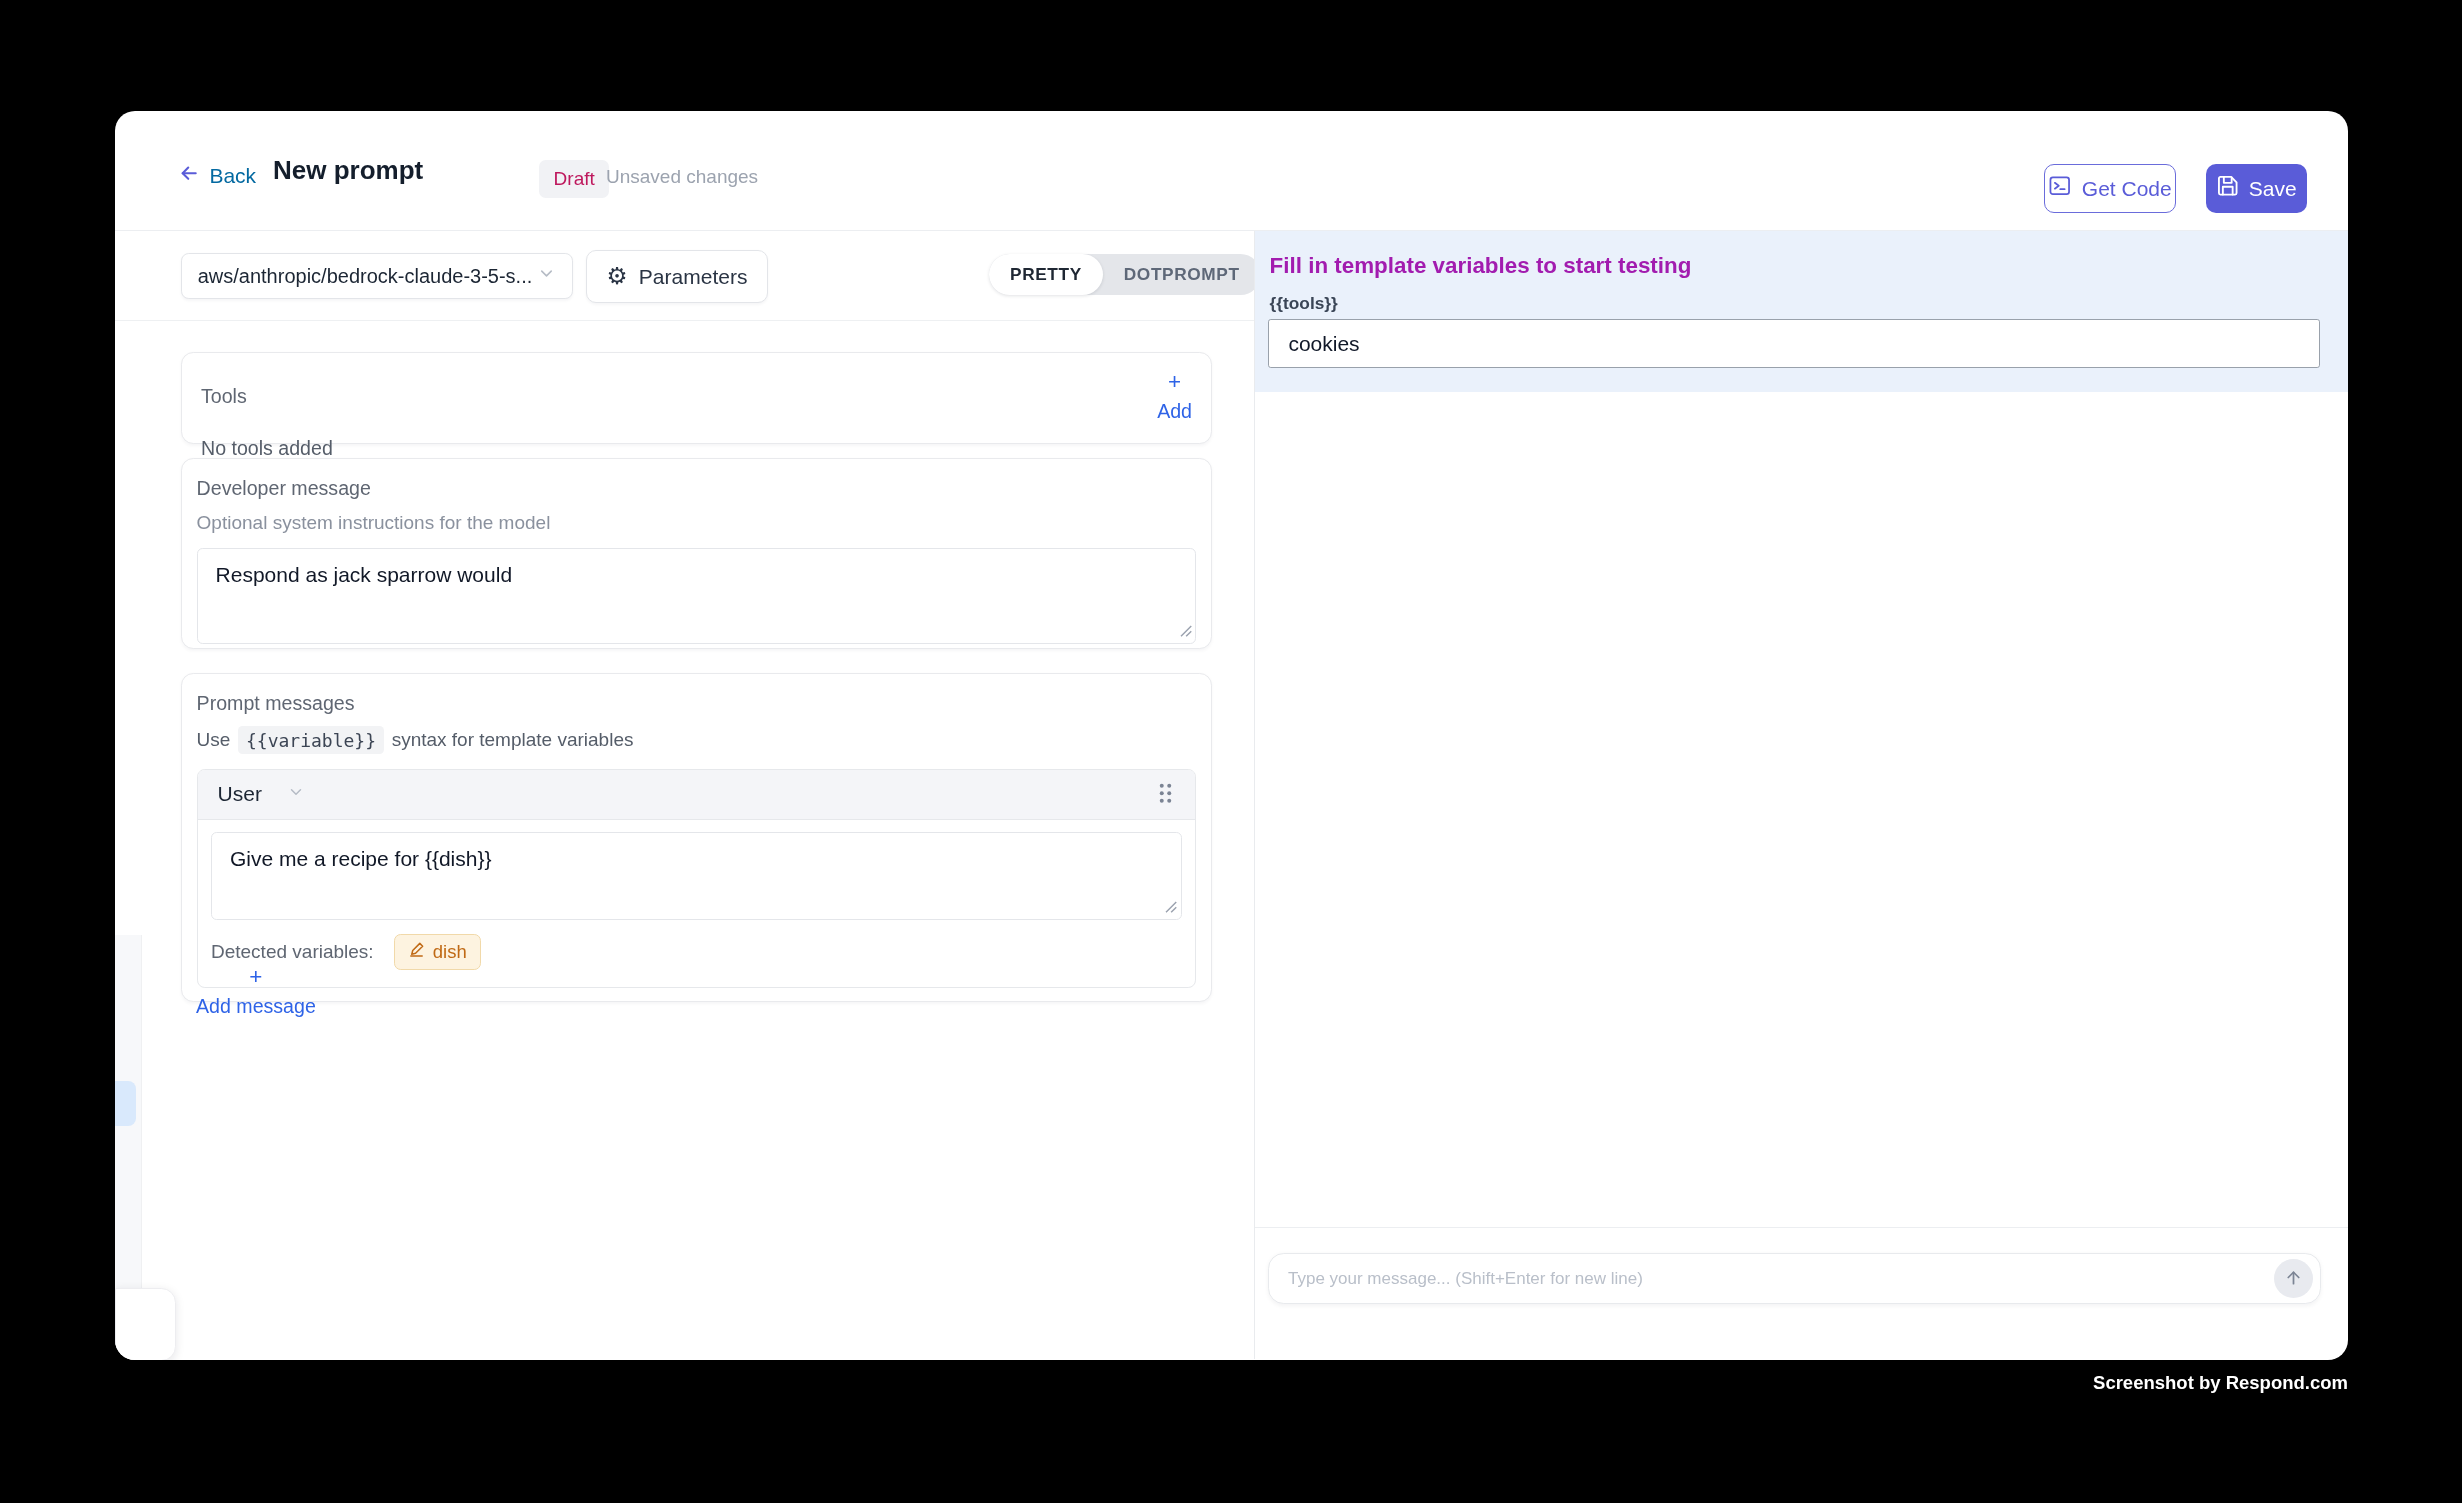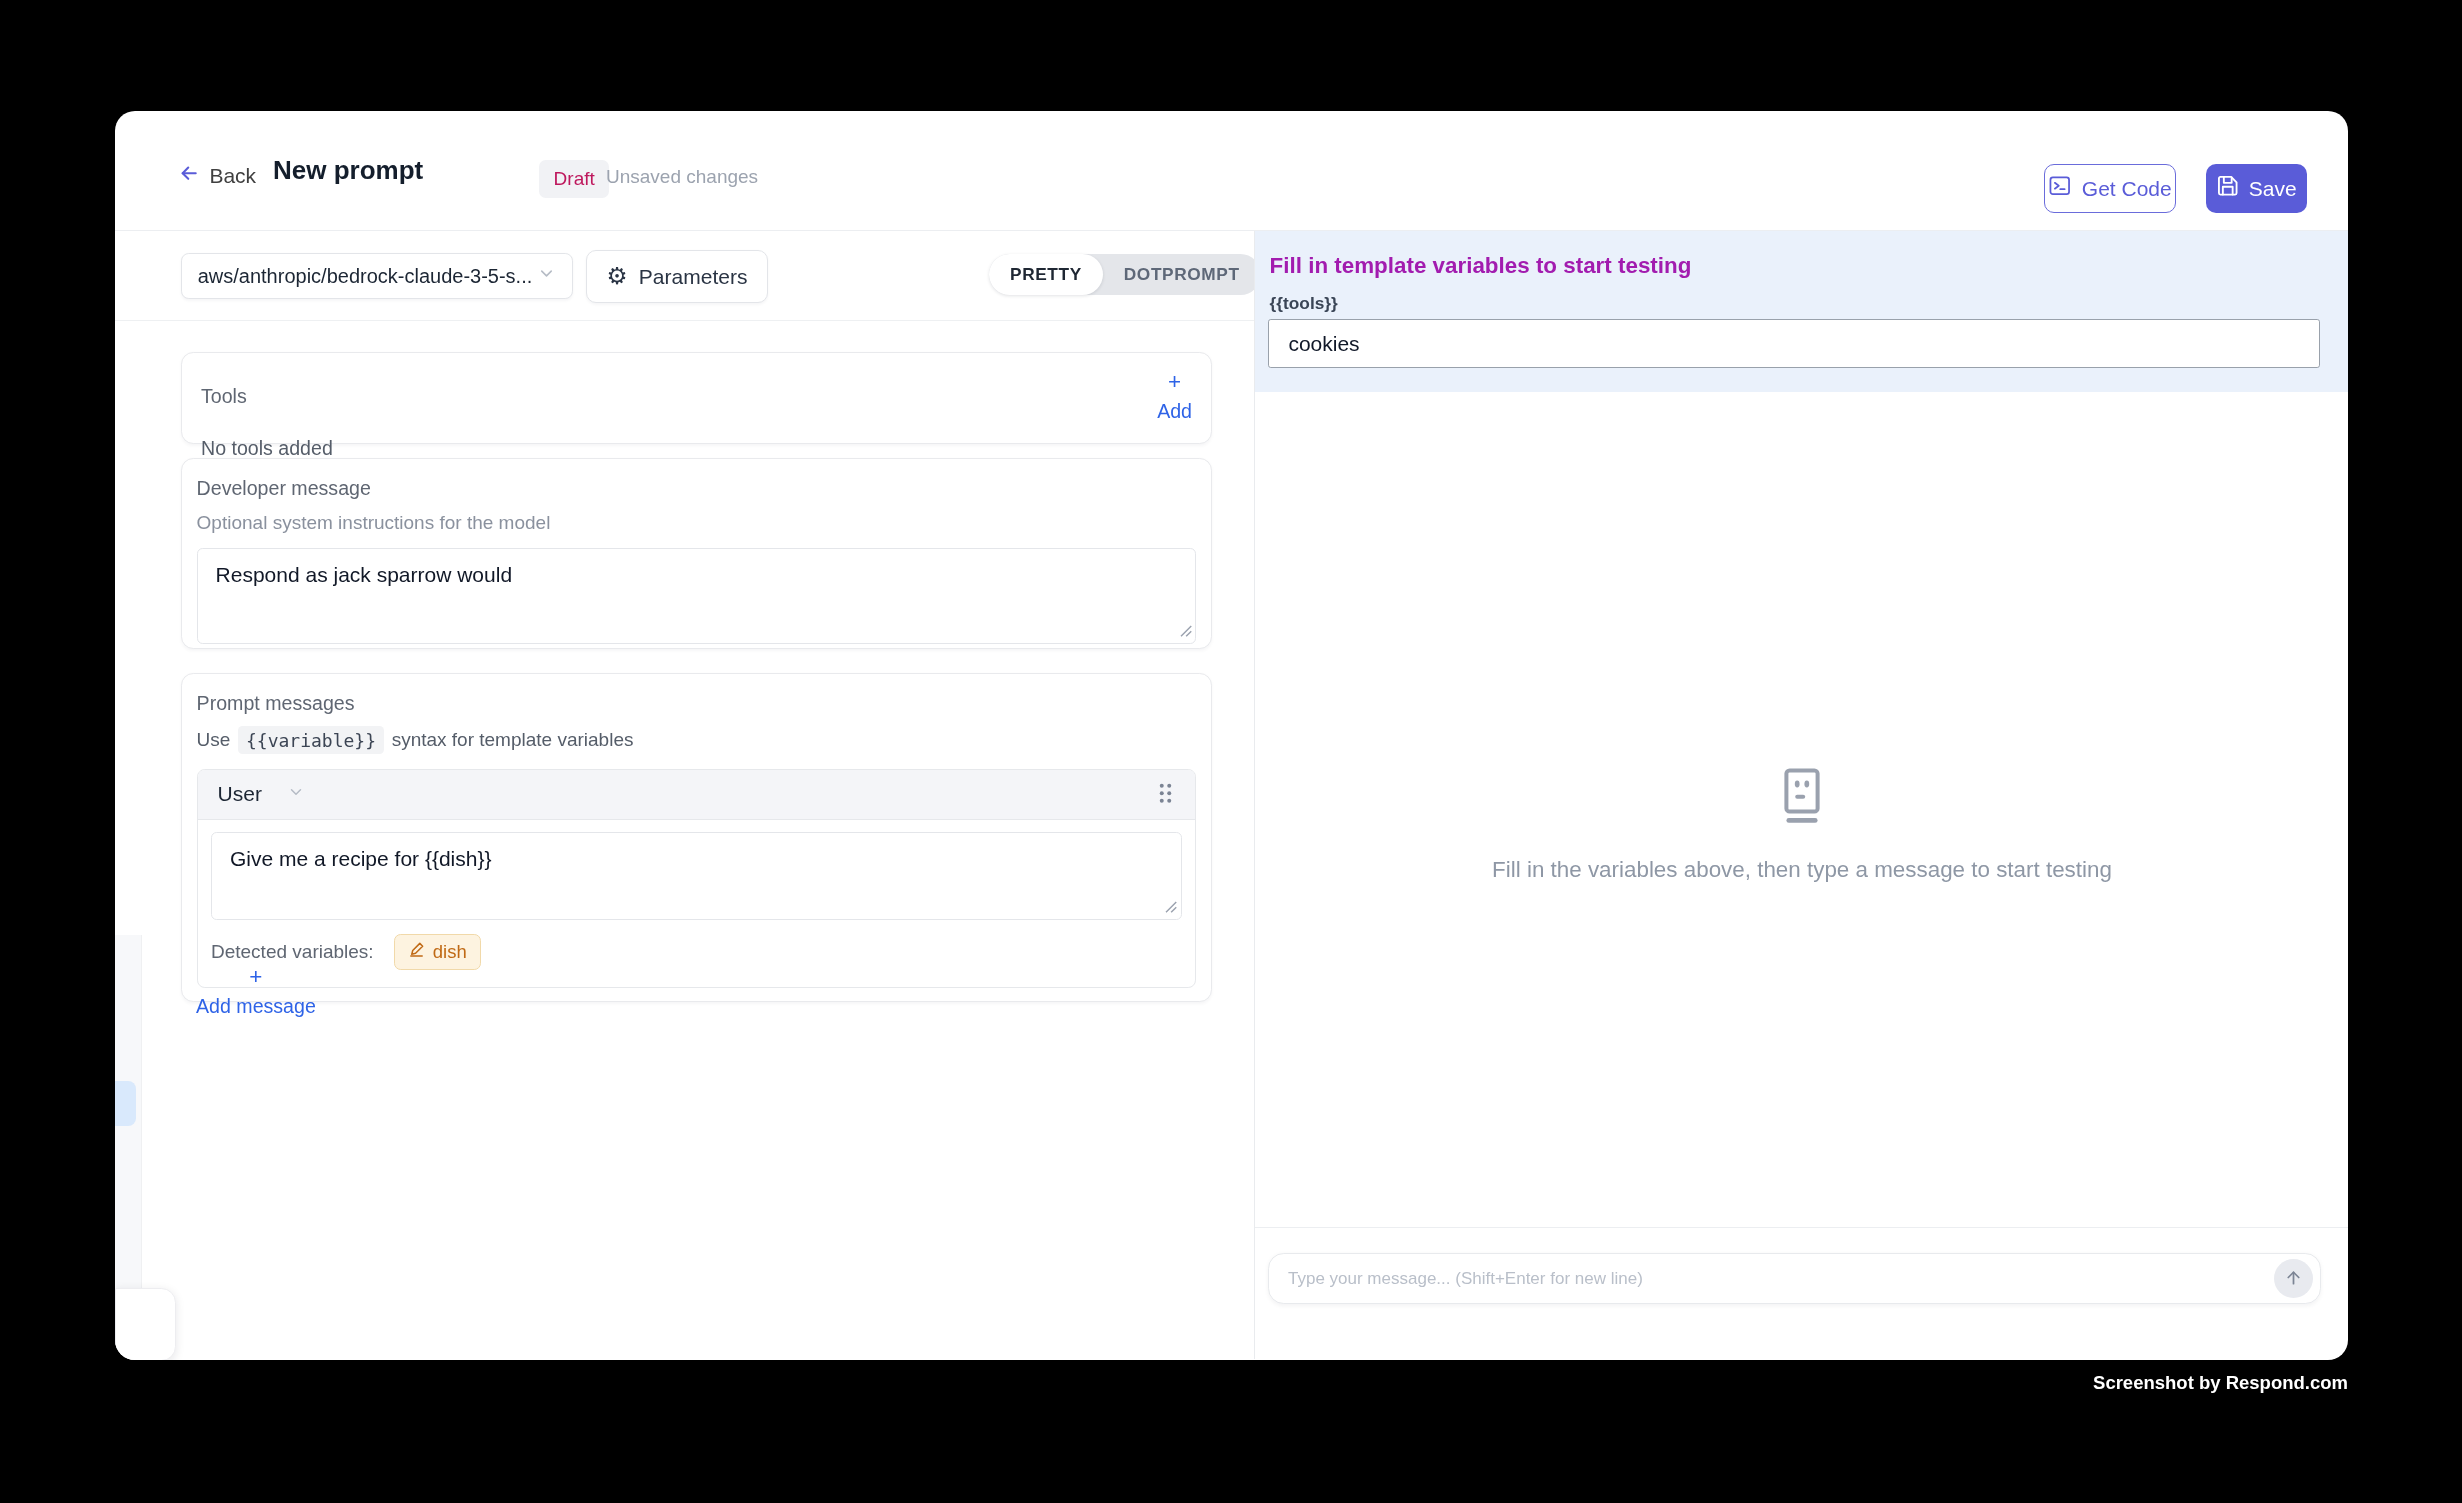--- a/index.html
+++ b/index.html
@@ -1,19 +1,19 @@
 <!DOCTYPE html>
 <html style="font-size:9px"><head>
 <meta charset="utf-8">
 <style>
   html,body{margin:0;padding:0;}
   body{width:2462px;height:1503px;background:#000;font-family:"Liberation Sans",sans-serif;position:relative;overflow:hidden;}
   .card{position:absolute;left:115px;top:111px;width:2233px;height:1249px;background:#fff;border-radius:20px;overflow:hidden;}
   
-  .hdr-back{position:absolute;left:63px;top:47px;height:36px;display:flex;align-items:center;gap:9px;color:#404040;font-size:21px;cursor:pointer;}
+  .hdr-back{position:absolute;left:63px;top:47px;height:36px;display:flex;align-items:center;gap:9px;color:#0369a1;font-size:21px;cursor:pointer;}
   .hdr-title{position:absolute;left:158px;top:44px;font-size:26px;font-weight:700;color:#141e2c;}
   .badge-draft{position:absolute;left:424px;top:49px;background:#f1f2f5;color:#be185d;font-size:19px;padding:7.8px 14.6px;border-radius:6.7px;}
   .unsaved{position:absolute;left:491px;top:55px;color:#9ca3af;font-size:19px;}
   .btn-getcode{position:absolute;left:1929px;top:53px;width:132px;height:49px;border:1.7px solid #6a6cdb;border-radius:10px;color:#5a5cd8;font-size:21px;font-weight:500;display:flex;align-items:center;justify-content:center;gap:10px;background:#fff;cursor:pointer;box-sizing:border-box;}
   .btn-save{position:absolute;left:2091px;top:53px;width:101px;height:49px;background:#5a5cd8;border-radius:10px;color:#fff;font-size:21px;font-weight:500;display:flex;align-items:center;justify-content:center;gap:9px;cursor:pointer;}
   .div-h1{position:absolute;left:0;top:119px;width:100%;height:1.1px;background:#eceef1;}
   .div-h2{position:absolute;left:0;top:209px;width:1139px;height:1.1px;background:#eef0f2;}
   .div-v{position:absolute;left:1139px;top:120px;width:1.1px;height:1128px;background:#e9ebee;}
   
   .model-select{position:absolute;left:66px;top:142px;width:392px;height:46px;border:1.1px solid #e3e5e9;border-radius:7.8px;display:flex;align-items:center;padding:0 15.7px;box-sizing:border-box;font-size:20px;color:#1c2634;justify-content:space-between;box-shadow:0 1.1px 2.8px rgba(16,24,40,.04);cursor:pointer;background:#fff;}
@@ -213,32 +213,20 @@
   <div class="minicard"></div>
 
   <div class="div-v"></div>
 
   <div class="rp-blue">
     <div class="rp-title">Fill in template variables to start testing</div>
     <div class="rp-varlabel">{{tools}}</div>
     <input class="rp-input" type="text" value="cookies" style="">
   </div>
 
-  <div class="empty">
-    <span>
-      <svg width="48" height="56" viewBox="0 0 24 28" fill="none">
-          <rect x="4.2" y="1.2" width="15.6" height="20.6" rx="1.6" stroke="#9aa1ae" stroke-width="2"></rect>
-          <ellipse cx="9.6" cy="8" rx="1.2" ry="1.7" fill="#9aa1ae"></ellipse>
-          <ellipse cx="14.4" cy="8" rx="1.2" ry="1.7" fill="#9aa1ae"></ellipse>
-          <rect x="8.6" y="13.4" width="5" height="2" rx="1" fill="#9aa1ae"></rect>
-          <rect x="4.2" y="25" width="15.6" height="2.4" rx="1.2" fill="#9aa1ae"></rect>
-        </svg>
-    </span>
-    <div class="empty-txt">Fill in the variables above, then type a message to start testing</div>
-  </div>
 
   <div class="chat-div"></div>
   <div class="chat">
     <input type="text" placeholder="Type your message... (Shift+Enter for new line)" style="">
     <div class="send">
       <span>
         <svg width="21" height="21" viewBox="0 0 24 24" fill="none" stroke="#7c8595" stroke-width="2" stroke-linecap="round" stroke-linejoin="round">
             <path d="M12 19V6"></path>
             <path d="M6 12l6-6 6 6"></path>
           </svg>

